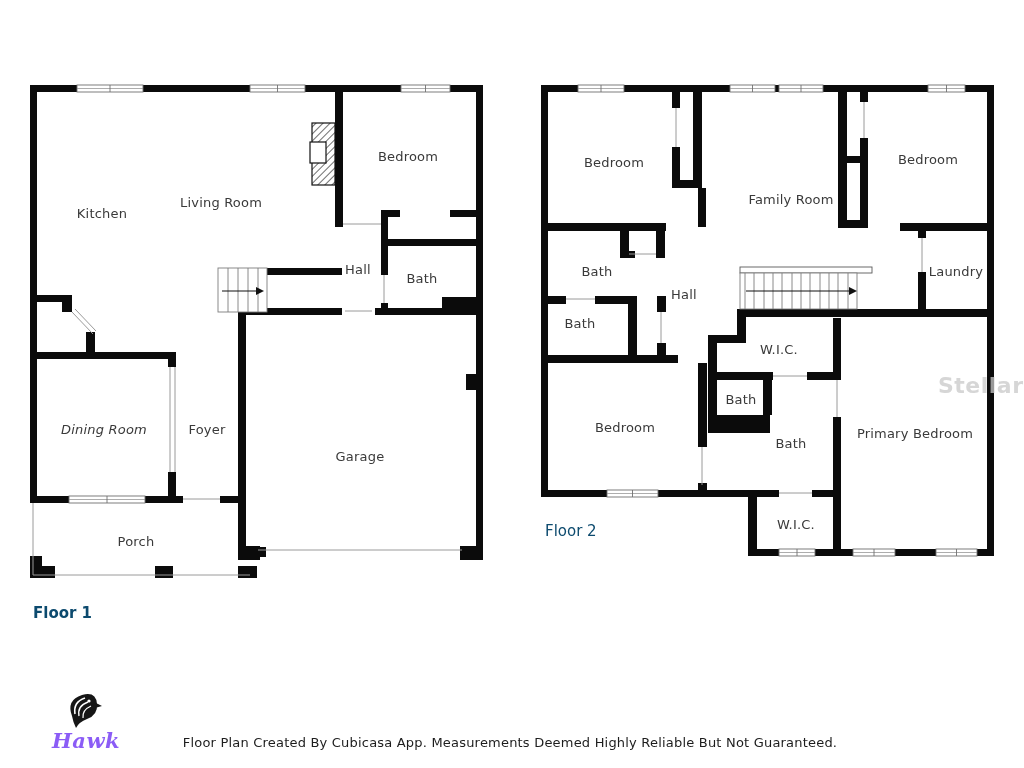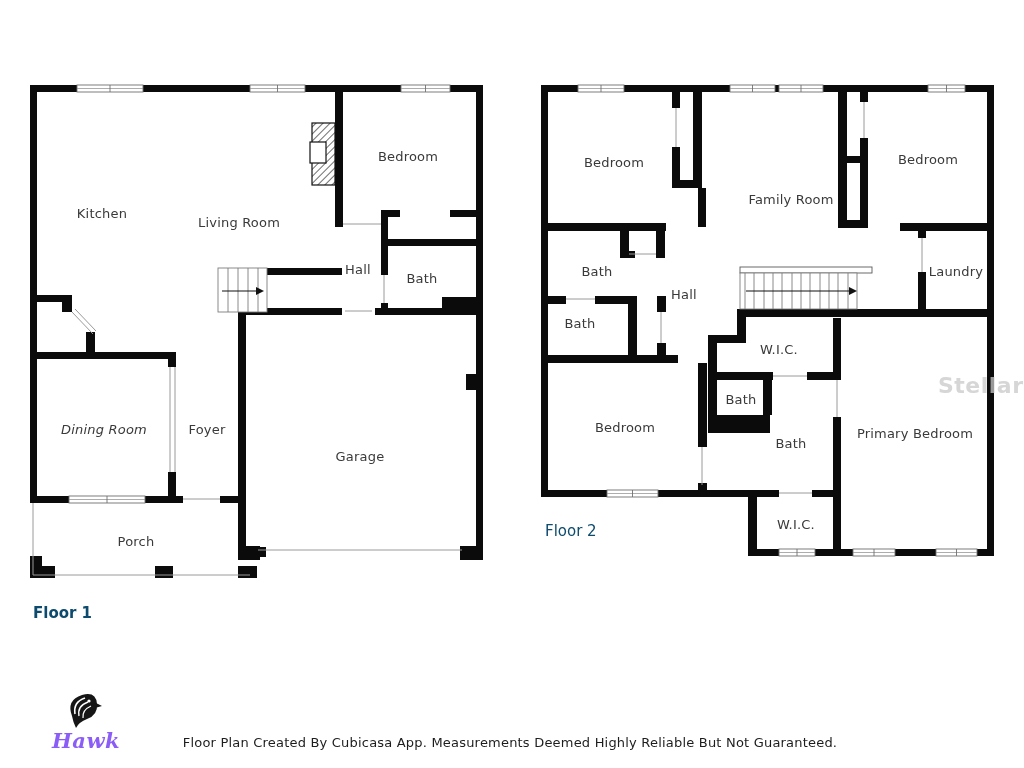--- a/index.html
+++ b/index.html
@@ -242,21 +242,21 @@
         <polygon points="849,287 857,291 849,295" fill="#111"></polygon>
       </g>
     <g>
       <rect x="312" y="123" width="23" height="62" fill="url(#hatch)" stroke="#111" stroke-width="1.2"></rect>
       <rect x="310" y="142" width="16" height="21" fill="#ffffff" stroke="#111" stroke-width="1.2"></rect>
     </g>
   </svg>
 
   <div id="labels-layer">
       <div class="room-label" style="left: 102px; top: 213px;">Kitchen</div>
-      <div class="room-label" style="left: 239px; top: 202px; margin-top: 20px;">Living Room</div>
+      <div class="room-label" style="left: 221px; top: 202px;">Living Room</div>
       <div class="room-label" style="left: 408px; top: 156px;">Bedroom</div>
       <div class="room-label" style="left: 358px; top: 269px;">Hall</div>
       <div class="room-label" style="left: 422px; top: 278px;">Bath</div>
       <div class="room-label" style="left: 104px; top: 429px; font-style: italic;">Dining Room</div>
       <div class="room-label" style="left: 207px; top: 429px;">Foyer</div>
       <div class="room-label" style="left: 360px; top: 456px;">Garage</div>
       <div class="room-label" style="left: 136px; top: 541px;">Porch</div>
       <div class="floor-label" style="left: 33px; top: 613px; font-weight: bold;">Floor 1</div>
       <div class="room-label" style="left: 614px; top: 162px;">Bedroom</div>
       <div class="room-label" style="left: 791px; top: 199px;">Family Room</div>

